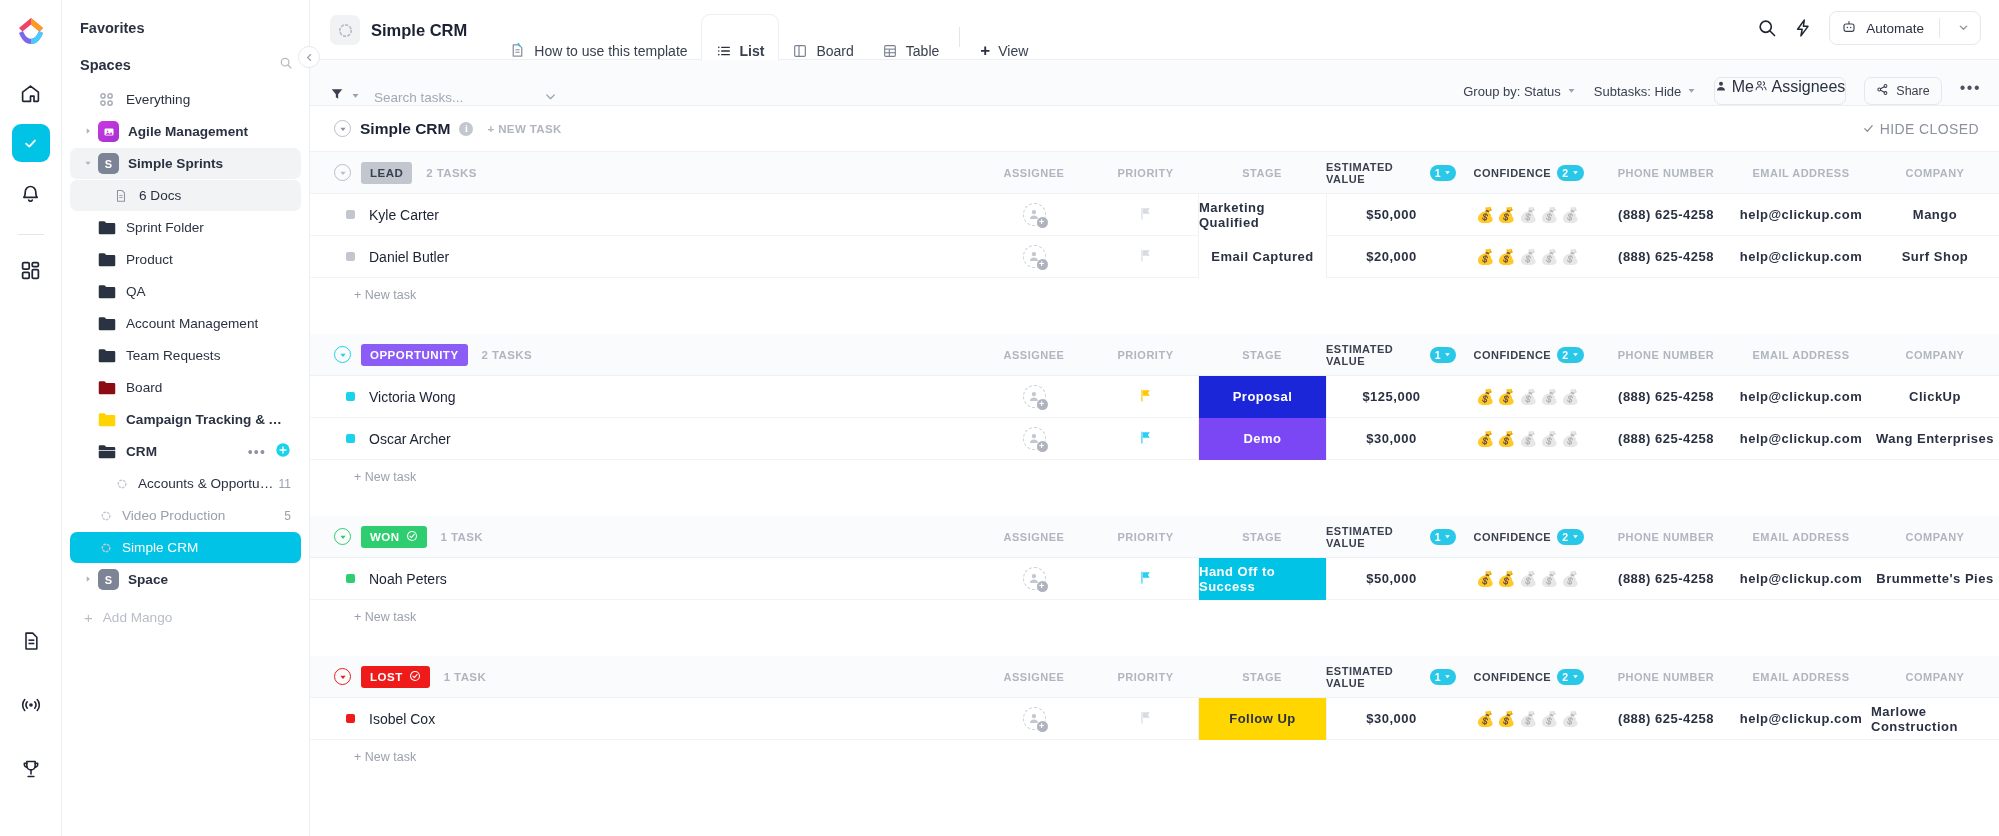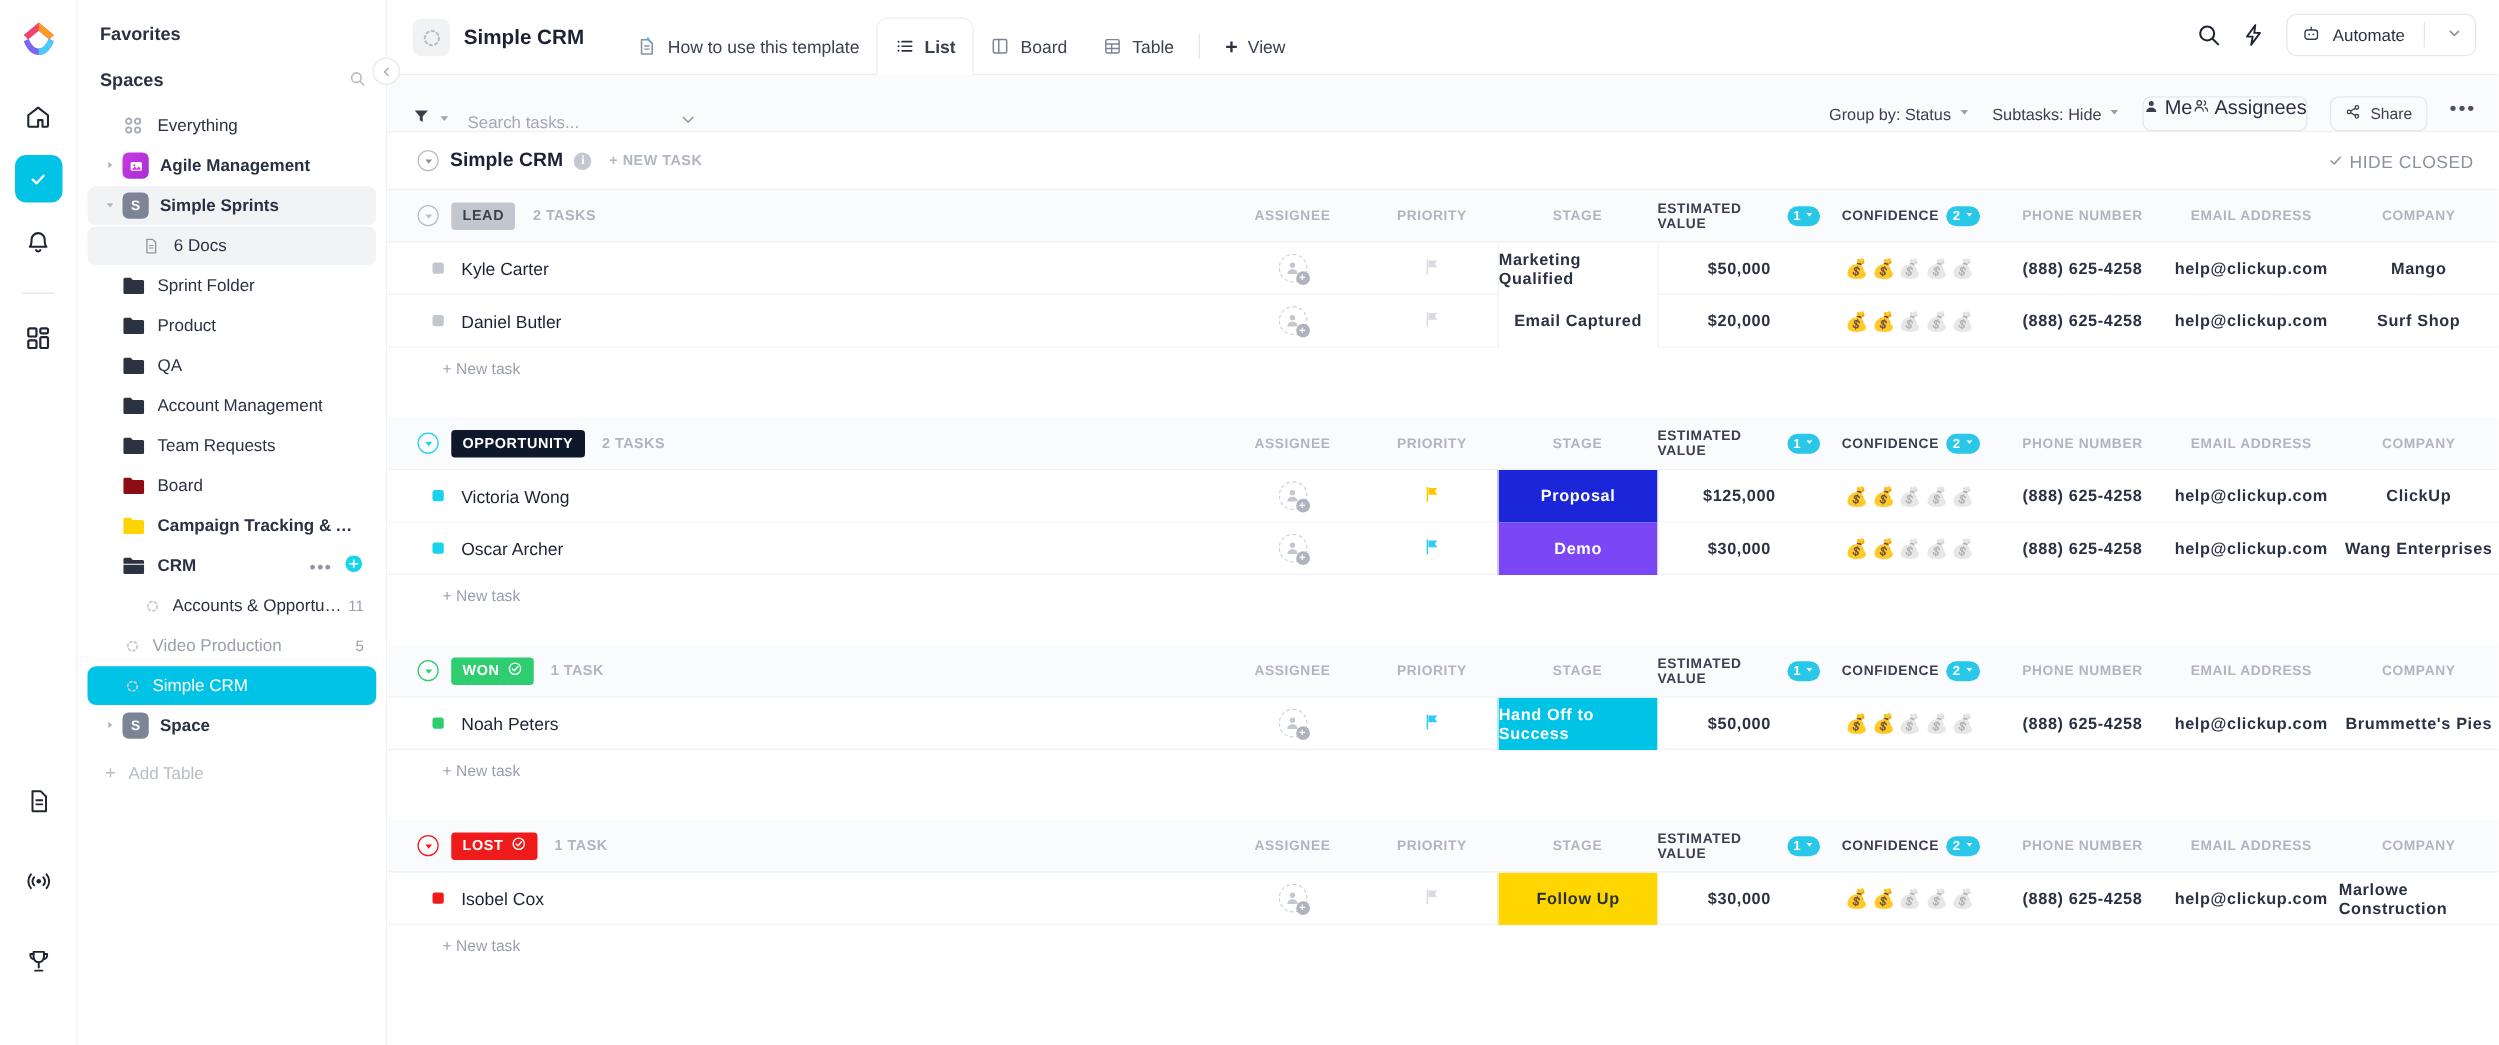--- a/index.html
+++ b/index.html
@@ -87,21 +87,21 @@
     display: flex; align-items: center; gap: 11px; padding: 5px 10px 5px 6px;
     border-radius: 7px; cursor: pointer;
   }
   .list-chip .badge-icon {
     width: 30px; height: 30px; border-radius: 7px; background: #f1f2f4;
     display:flex; align-items:center; justify-content:center;
   }
   .list-title { font-size: 16.5px; font-weight: 700; color: #1b2233; }
   .tabs { display: flex; align-items: flex-end; height: 58px; margin-left: 18px; }
   .tab {
-    display: flex; align-items: center; gap: 8px; height: 44px; padding: 0 14px;
+    display: flex; align-items: flex-end; gap: 8px; height: 44px; padding: 0 14px;
     font-size: 14px; color: #39404f; cursor: pointer; border-radius: 8px 8px 0 0;
     align-self: flex-end;
   }
   .tab.active { background: #fff; box-shadow: 0 -1px 0 #eceef2, -1px 0 0 #eceef2, 1px 0 0 #eceef2; font-weight: 600; position: relative; z-index: 3; }
   .tab.active::after { content:""; position:absolute; left:0; right:0; bottom:-1px; height:2px; background:#fff; }
   .tab-sep { width: 1px; height: 20px; background: #e3e5ea; margin: 0 6px 12px; align-self: flex-end; }
   .tab .t-icon { color: #7b8292; display: flex; }
   .tab.active .t-icon { color: #2a3142; }
   .tb-right { margin-left: auto; display: flex; align-items: center; gap: 16px; padding-right: 18px; padding-bottom: 4px; }
   .icon-btn { color: #1f2533; cursor: pointer; display: flex; align-items: center; }
@@ -472,21 +472,21 @@
         <div class="sb-row">
           <span class="caret "><svg width="8" height="8" viewBox="0 0 24 24" fill="currentColor">
               <polygon points="8,4 18,12 8,20"></polygon>
             </svg></span>
           <span class="sq grey">S</span>
           <span class="sb-label" style="font-weight:600">Space</span>
         </div>
       </div>
     <div class="add-space">
       <span class="plus">+</span>
-      <span>Add Table</span>
+      <span>Add Mango</span>
     </div>
     <div class="collapse-tab">
       <svg width="9" height="9" viewBox="0 0 24 24" fill="none" stroke="currentColor" stroke-width="3" stroke-linecap="round" stroke-linejoin="round">
           <polyline points="15,4 7,12 15,20"></polyline>
         </svg>
     </div>
   </div>
 
   <div class="main">
 
@@ -798,21 +798,21 @@
             </div>
             <div class="grp-gap"></div>
           </div>
           <div class="group">
             <div class="grp-head">
               <span class="grp-chev" style="border-color:#19d3ec;color:#19d3ec">
                 <svg width="8" height="8" viewBox="0 0 24 24" fill="currentColor">
                   <polygon points="4,8 20,8 12,18"></polygon>
                 </svg>
               </span>
-              <span class="status-pill" style="background:#0f172a;color:#ffffff">
+              <span class="status-pill" style="background:#8b5cf6;color:#ffffff">
        <span>OPPORTUNITY</span>
      </span>
               <span class="grp-count">2 TASKS</span>
   <div class="cols">
     <div class="c c-assignee">ASSIGNEE</div>
     <div class="c c-priority">PRIORITY</div>
     <div class="c c-stage">STAGE</div>
     <div class="c c-value dark">
       <span>ESTIMATED VALUE</span>
       <span class="cnt-badge">

